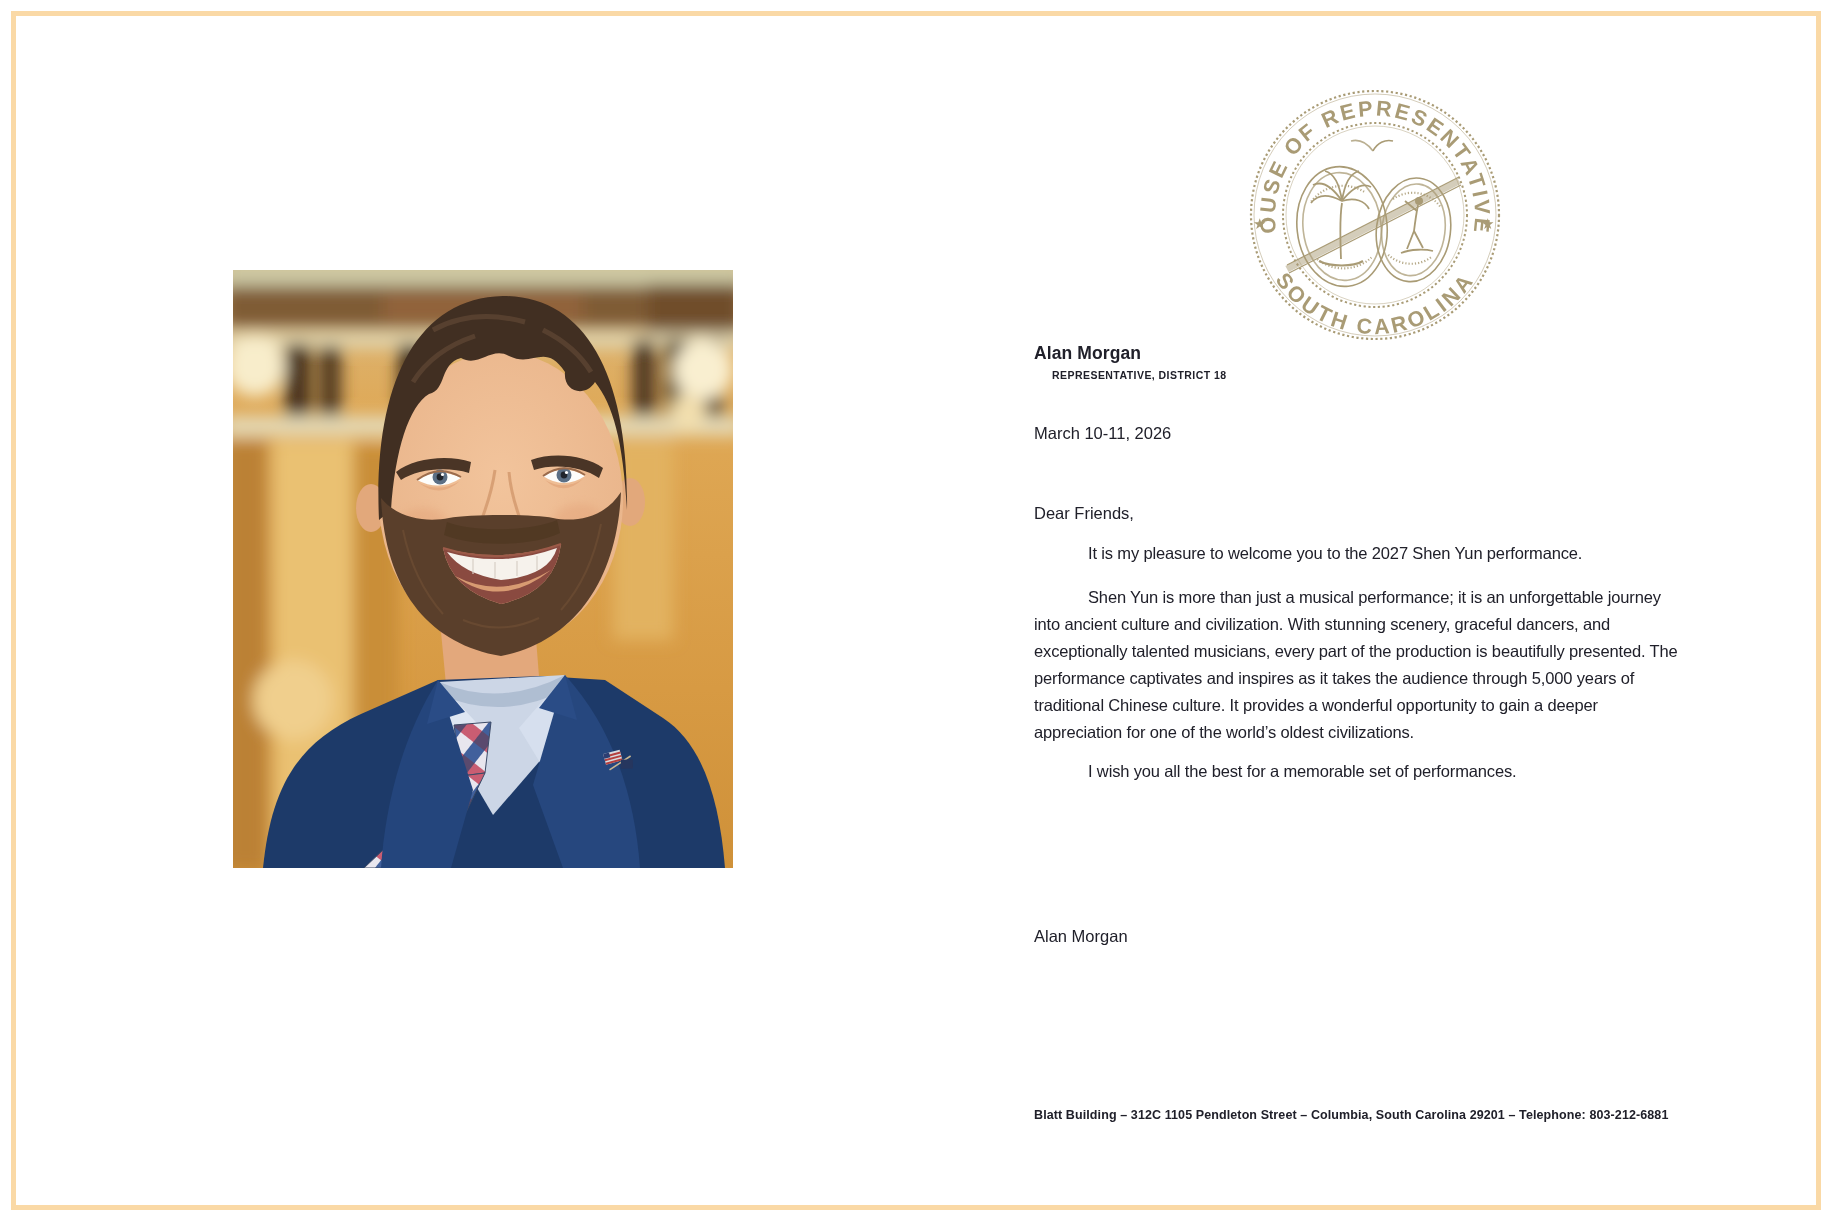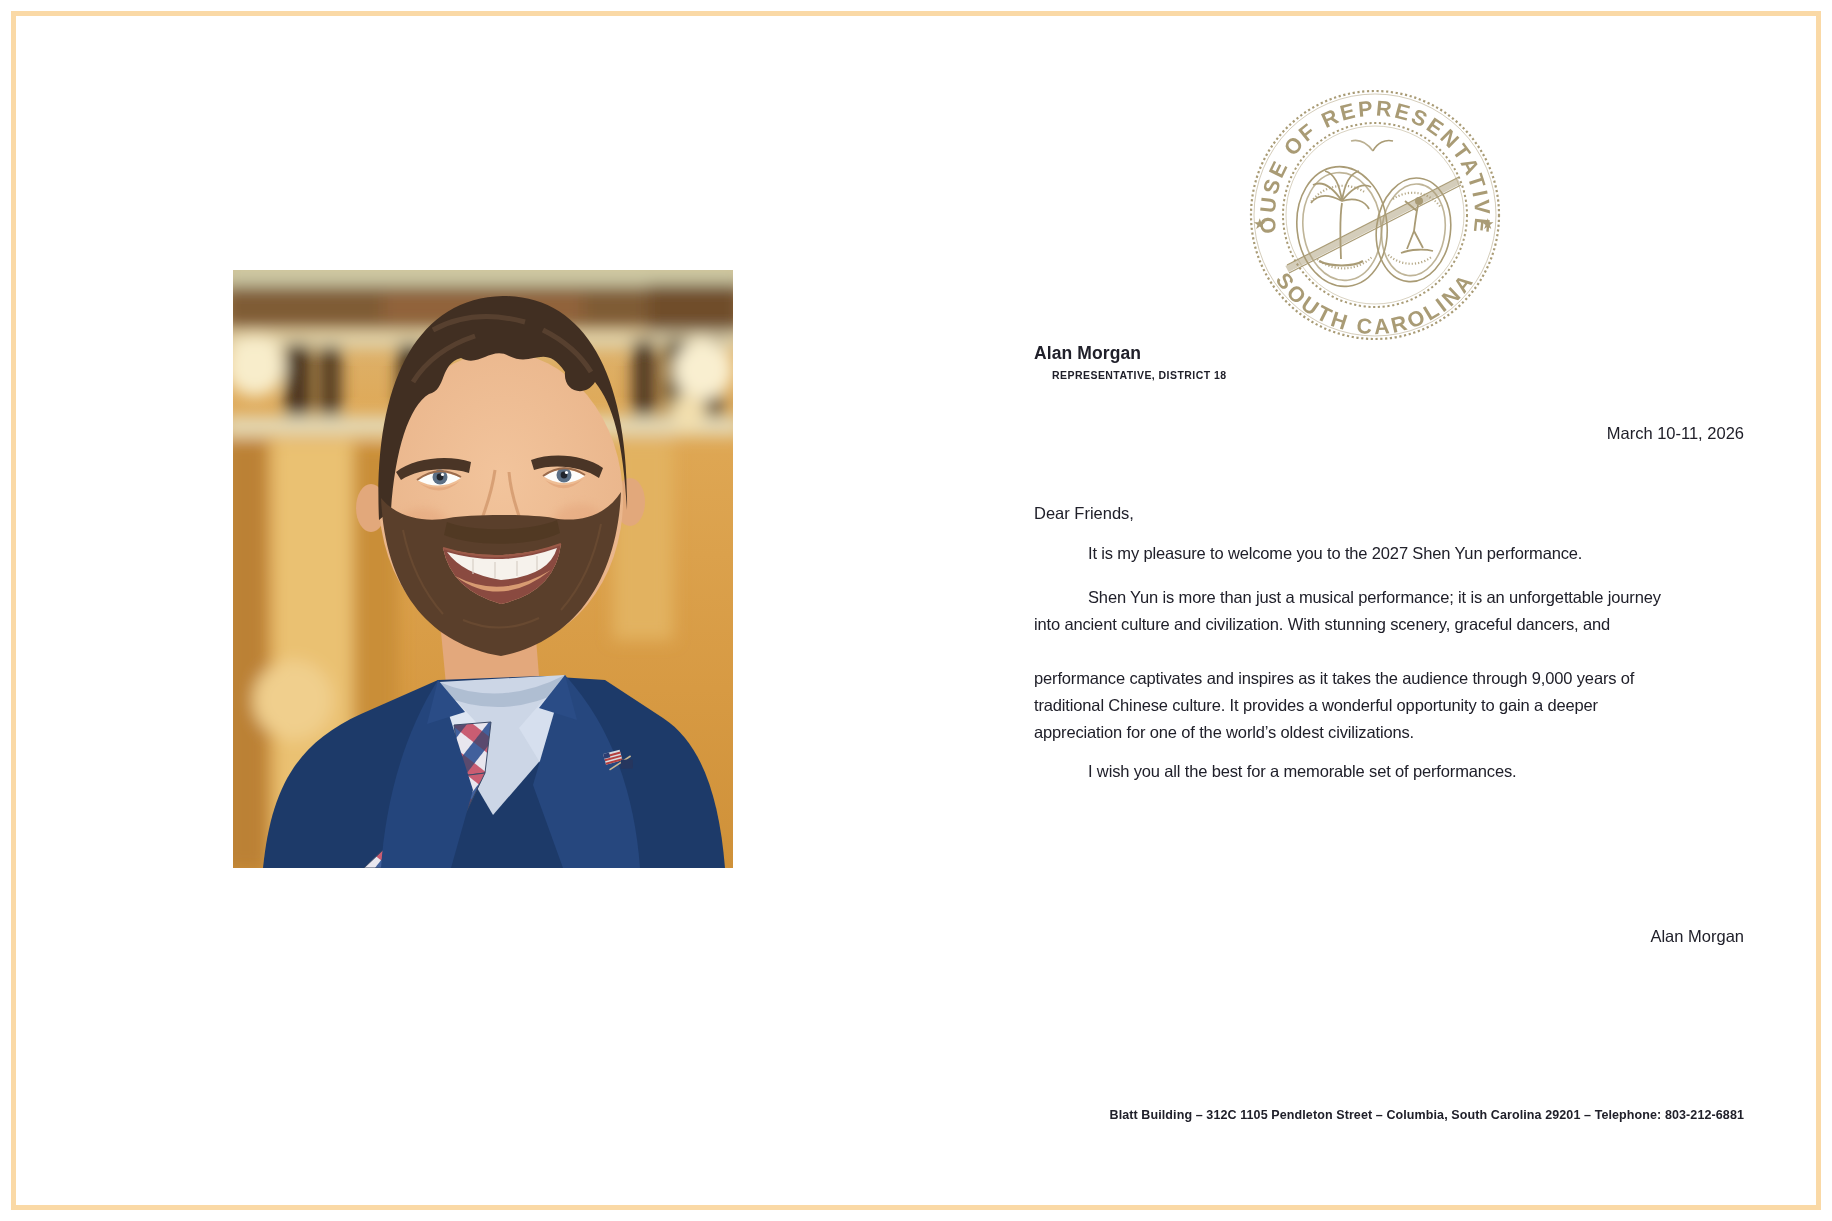--- a/index.html
+++ b/index.html
@@ -5,21 +5,21 @@
   html,body{margin:0;padding:0;background:#fff;}
   .canvas{position:relative;width:1832px;height:1221px;background:#ffffff;overflow:hidden;
           font-family:"Liberation Sans",sans-serif;color:#20202a;}
   .frame{position:absolute;left:11px;top:11px;right:11px;bottom:11px;border:5px solid #FAD9A6;}
   .photo{position:absolute;left:233px;top:270px;width:500px;height:598px;}
   .photo svg{display:block;width:100%;height:100%;}
   .seal{position:absolute;left:1245px;top:85px;width:260px;height:260px;opacity:.93;}
   .seal svg{display:block;width:100%;height:100%;}
   .name{position:absolute;left:1034px;top:343px;font-size:17.5px;font-weight:700;letter-spacing:.1px;}
   .rep-title{position:absolute;left:1034px;top:369px;font-size:10.5px;font-weight:700;letter-spacing:.45px;margin-left:18px;}
-  .col{position:absolute;left:1068px;width:676px;text-align:right;}
+  .col{position:absolute;left:1034px;width:676px;text-align:left;}
   .date{top:424px;font-size:16.5px;}
   .sal{position:absolute;left:1034px;top:504px;font-size:16.5px;text-align:center;}
   .bl{position:absolute;left:1034px;font-size:16.5px;letter-spacing:-0.15px;white-space:nowrap;}
   .ind{left:1088px;}
   .l0{top:544px}.l1{top:588px}.l2{top:615px}.l3{top:642px}
   .l4{top:669px}.l5{top:696px}.l6{top:723px}.l7{top:762px}
   .closing{top:812px;font-size:16.5px;}
   .sig{top:927px;font-size:16.5px;}
   .footer-line{top:1108px;font-size:12.5px;font-weight:700;letter-spacing:.1px;}
   .seal text{font-family:"Liberation Sans",sans-serif;}
@@ -244,21 +244,22 @@
   </div>
 
   <div class="name">Alan Morgan</div>
   <div class="rep-title">REPRESENTATIVE, DISTRICT 18</div>
 
   <div class="col date">March 10-11, 2026</div>
   <div class="sal">Dear Friends,</div>
   <div class="bl ind l0">It is my pleasure to welcome you to the 2027 Shen Yun performance.</div>
   <div class="bl l2">into ancient culture and civilization. With stunning scenery, graceful dancers, and</div>
   <div class="bl ind l1">Shen Yun is more than just a musical performance; it is an unforgettable journey</div>
-  <div class="bl l4">performance captivates and inspires as it takes the audience through 9,000 years of</div>
+  <div class="bl l3">exceptionally talented musicians, every part of the production is beautifully presented. The</div>
+  <div class="bl l4">performance captivates and inspires as it takes the audience through 5,000 years of</div>
   <div class="bl l5">traditional Chinese culture. It provides a wonderful opportunity to gain a deeper</div>
   <div class="bl l6">appreciation for one of the world’s oldest civilizations.</div>
   <div class="bl ind l7">I wish you all the best for a memorable set of performances.</div>
   <div class="col sig">Alan Morgan</div>
 
   <div class="col footer-line">Blatt Building – 312C 1105 Pendleton Street – Columbia, South Carolina 29201 – Telephone: 803-212-6881</div>
 
 </div>
 
 </body></html>

